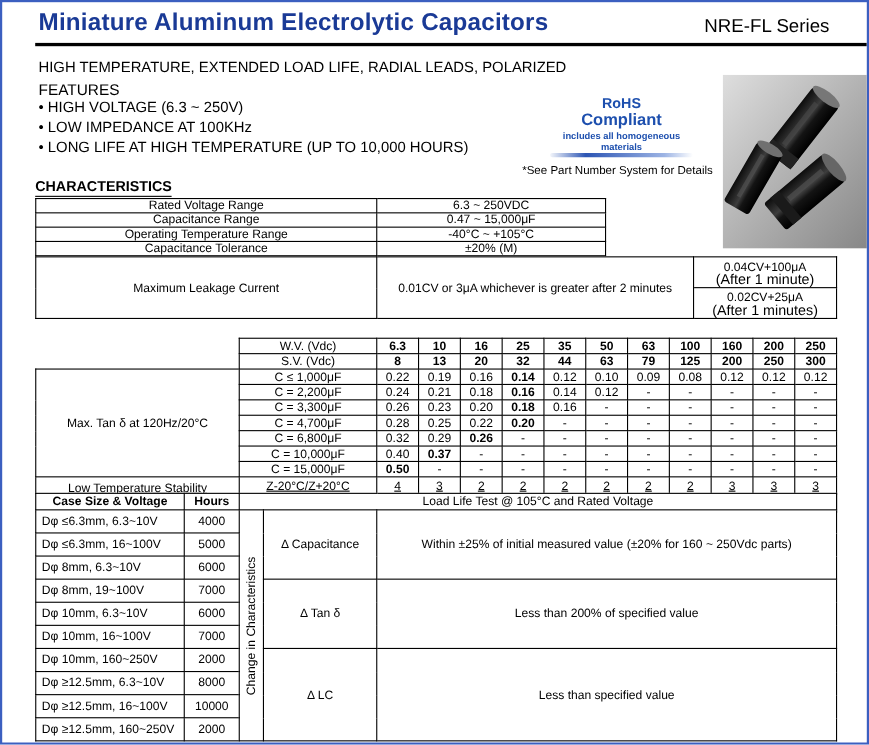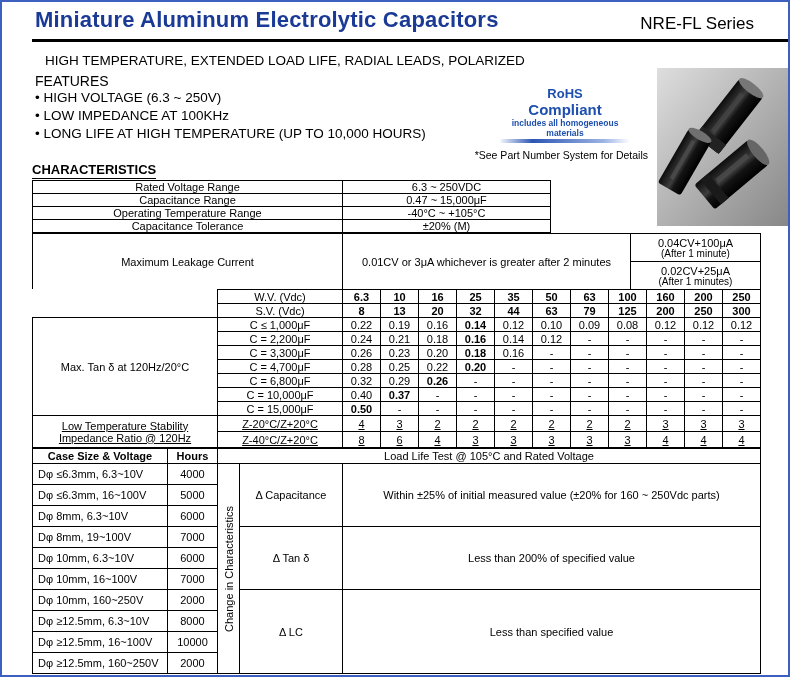--- a/index.html
+++ b/index.html
@@ -3,21 +3,21 @@
 <meta charset="utf-8">
 <style>
   html,body{margin:0;padding:0;}
   body{font-family:"Liberation Sans",sans-serif;background:#fff;}
   #page{position:relative;width:790px;height:677px;box-sizing:border-box;
         border:2px solid var(--frame-blue,#3c5fc0);background:#fff;overflow:hidden;}
   .abs{position:absolute;}
   #title{left:33px;top:5px;font-size:22px;font-weight:bold;color:var(--title-blue,#1a3a96);letter-spacing:.2px;}
   #series{right:34px;top:12px;font-size:17px;color:#000;}
   #rule{left:30px;top:37px;right:0;height:3px;background:#000;}
-  #subtitle{left:43px;top:51px;font-size:13.5px;color:#000;}
+  #subtitle{left:33px;top:51px;font-size:13.5px;color:#000;}
   #features-heading{left:33px;top:71px;font-size:14px;font-weight:normal;color:#000;}
   #features{left:33px;top:88px;margin:0;padding:0;list-style:none;font-size:13.5px;color:#000;}
   #features li{margin-bottom:3px;line-height:15px;}
   #features li::before{content:"• ";}
   #rohs{left:498px;top:85px;width:130px;text-align:center;color:var(--rohs-blue,#1d4fae);}
   #rohs .l1{font-size:13px;font-weight:bold;line-height:14px;}
   #rohs .l2{font-size:15px;font-weight:bold;line-height:17px;}
   #rohs .l3{font-size:8.5px;font-weight:bold;line-height:10px;}
   #rohs .bar{height:4px;margin-top:1px;border-radius:2px;
              background:linear-gradient(90deg,rgba(29,79,174,.05),#2c55b4 25%,#9db4e4 80%,rgba(29,79,174,0));}
@@ -25,22 +25,22 @@
   #photo{left:655px;top:66px;width:133px;height:158px;}
   #char-heading{left:30px;top:160px;font-size:13px;font-weight:bold;color:#000;
                 border-bottom:1.5px solid #000;padding-bottom:1px;}
   table.tbl{position:absolute;border-collapse:collapse;table-layout:fixed;background:#fff;}
   .tbl td{border:1px solid #000;font-size:11px;text-align:center;vertical-align:middle;
           padding:0 2px;color:#000;overflow:hidden;white-space:nowrap;line-height:12px;}
   #general-table{left:30px;top:178px;}
   #general-table td{height:12px;}
   #leakage-table{left:30px;top:231px;}
   #leakage-table td{height:27px;}
-  #leakage-table .sub{font-size:10px;line-height:10px;}
-  #spec-table{left:30px;top:287px;}
+  #leakage-table .sub{font-size:13px;line-height:10px;}
+  #spec-table{left:30px;top:305px;}
   #spec-table td{height:13px;padding:0 1px;}
   #spec-table tr.zrow td{height:15px;text-decoration:underline;}
   td.blank{border:none;}
   td.hdr{font-weight:bold;}
   td.bold{font-weight:bold;}
   #loadlife-table{left:30px;top:446px;}
   #loadlife-table td{height:20px;}
   #loadlife-table td.hdr-cell{height:14px;font-weight:bold;}
   #loadlife-table td.test-hdr{font-weight:normal;}
   #loadlife-table td.case{text-align:left;padding-left:5px;}

